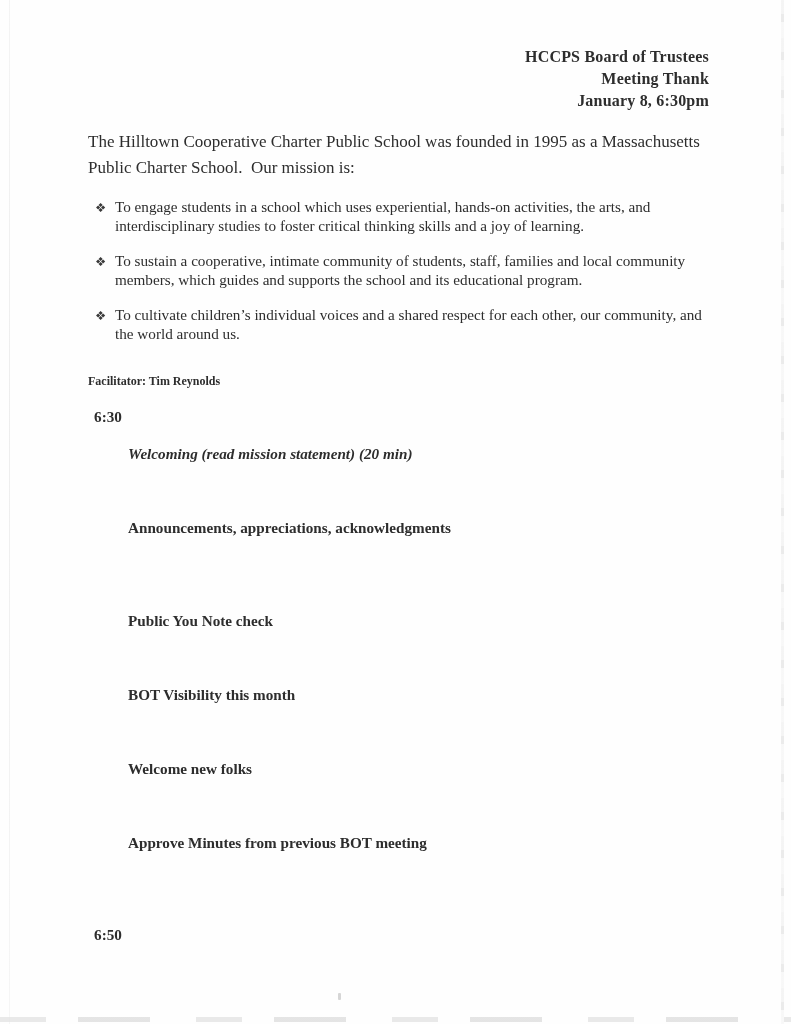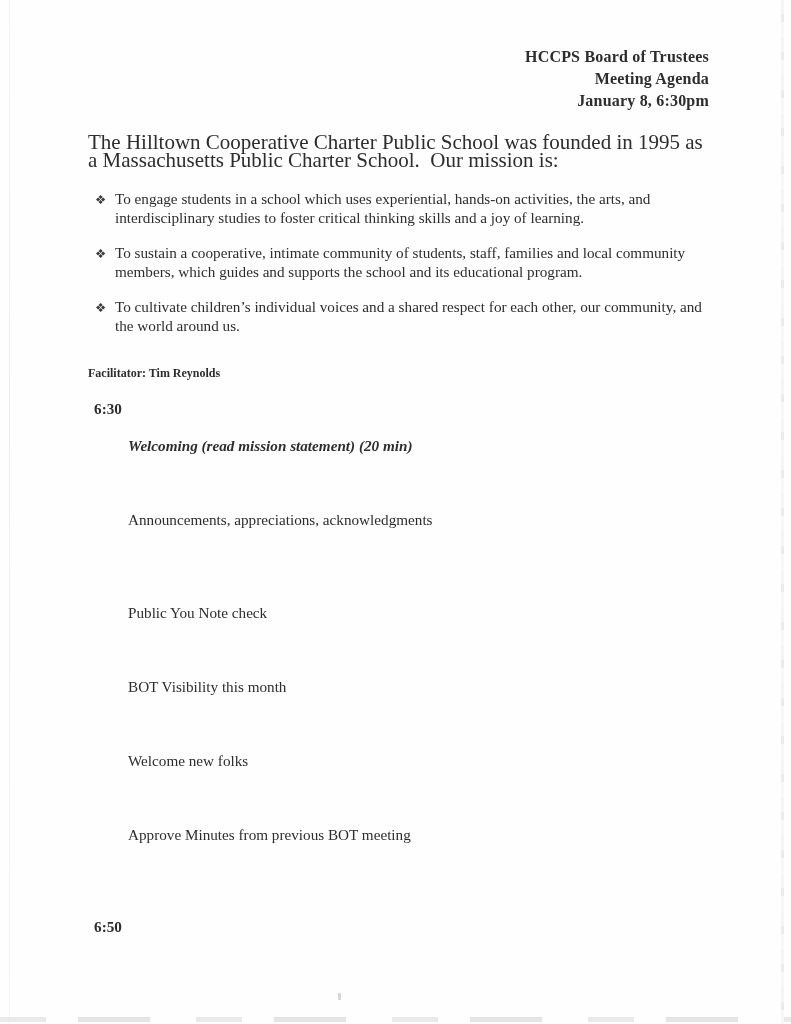--- a/index.html
+++ b/index.html
@@ -38,22 +38,22 @@
 
   .title-block {
     text-align: right;
     font-weight: bold;
     font-size: 16px;
     line-height: 22px;
     letter-spacing: .2px;
   }
 
   .intro {
-    font-size: 21px;
-    line-height: 18px;
+    font-size: 17px;
+    line-height: 26px;
     white-space: pre-wrap;
     max-width: 624px;
   }
 
   .mission { margin-top: 3px; }
   .bullet {
     position: relative;
     padding-left: 27px;
     margin-top: 17px;
     font-size: 15.2px;
@@ -81,38 +81,38 @@
   }
   .agenda-time {
     font-weight: bold;
     width: 40px;
     flex: none;
     text-align: center;
   }
   .agenda-body { white-space: pre-wrap; max-width: 580px; }
   .agenda-title { font-weight: bold; font-style: italic; }
   .agenda-suffix { font-weight: normal; }
-  .sub-line { font-weight: normal; }
+  .sub-line { font-weight: bold; }
 </style>
 </head>
 <body>
 
 <div class="page">
   <div class="scan-edge-left"></div>
   <div class="scan-edge-right"></div>
   <div class="scan-edge-bottom"></div>
   <div class="scan-speck"></div>
 
   <div class="content">
 
     <div class="title-block">
 
         <div class="title-line">HCCPS Board of Trustees</div>
 
-        <div class="title-line">Meeting Agenda</div>
+        <div class="title-line">Meeting Thank</div>
 
         <div class="title-line">January 8, 6:30pm</div>
 
     </div>
 
     <p class="intro">The Hilltown Cooperative Charter Public School was founded in 1995 as a Massachusetts Public Charter School.  Our mission is:</p>
 
     <div class="mission">
 
         <div class="bullet">

